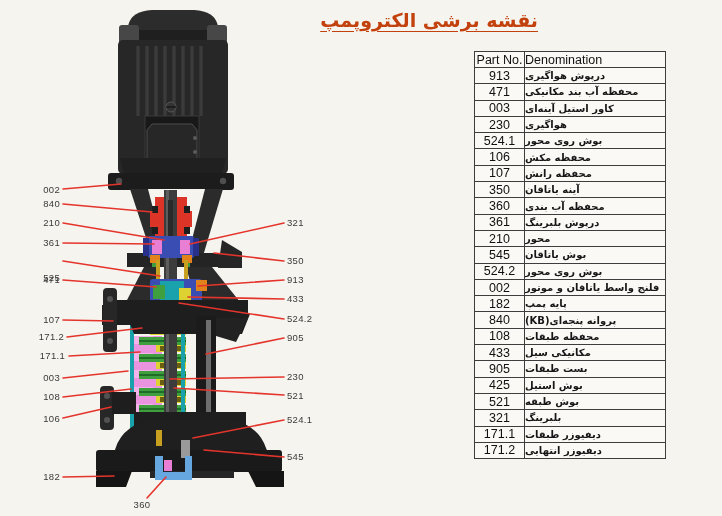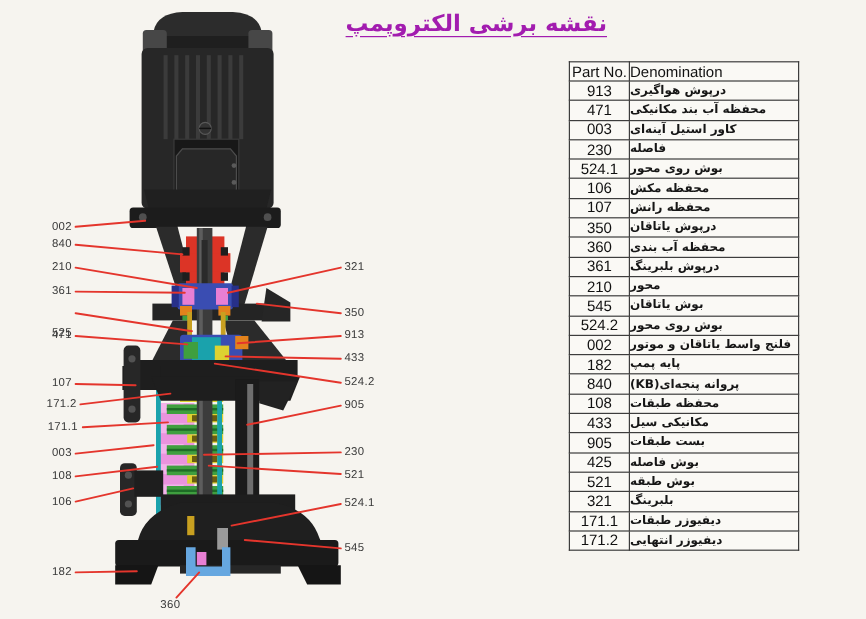--- a/index.html
+++ b/index.html
@@ -1,20 +1,20 @@
 <!DOCTYPE html>
 <html lang="fa"><head>
 <meta charset="utf-8">
 <style>
   html,body{margin:0;padding:0;}
   body{width:722px;height:516px;overflow:hidden;background:#e9e7e2;}
   .page{position:relative;width:722px;height:516px;background:#f6f4ef;font-family:"Liberation Sans",sans-serif;}
   
-  .title{position:absolute;top:9px;left:288px;width:250px;text-align:left;direction:rtl;
-         font-family:"DejaVu Sans",sans-serif;font-weight:bold;font-size:19px;color:#a21caf;
+  .title{position:absolute;top:9px;left:288px;width:250px;text-align:right;direction:rtl;
+         font-family:"DejaVu Sans",sans-serif;font-weight:bold;font-size:19px;color:#c2410c;
          text-decoration:underline;text-underline-offset:4px;}
   
   .parts{position:absolute;left:474px;top:51px;border-collapse:collapse;table-layout:fixed;background:#faf9f5;padding-left:36px;}
   .parts th,.parts td{border:1px solid #3d3d3d;padding:0;margin:0;overflow:hidden;white-space:nowrap;}
   .parts th{height:15px;font-size:12.5px;font-weight:400;color:#111;text-align:center;}
   .c-part{width:49px;height:15.3px;text-align:center;font-size:12.5px;color:#101010;}
   .c-name{width:132px;height:15.3px;text-align:left;direction:rtl;padding-right:6px !important;
           font-family:"DejaVu Sans",sans-serif;font-size:10px;font-weight:700;color:#161616;}
   
   .diagram{position:absolute;left:0;top:0;width:460px;height:516px;}
@@ -267,37 +267,37 @@
         <tr>
           <td class="c-part">471</td>
           <td class="c-name">محفظه آب بند مکانیکی</td>
         </tr>
         <tr>
           <td class="c-part">003</td>
           <td class="c-name">کاور استیل آینه‌ای</td>
         </tr>
         <tr>
           <td class="c-part">230</td>
-          <td class="c-name">فاصله</td>
+          <td class="c-name">هواگیری</td>
         </tr>
         <tr>
           <td class="c-part">524.1</td>
           <td class="c-name">بوش روی محور</td>
         </tr>
         <tr>
           <td class="c-part">106</td>
           <td class="c-name">محفظه مکش</td>
         </tr>
         <tr>
           <td class="c-part">107</td>
           <td class="c-name">محفظه رانش</td>
         </tr>
         <tr>
           <td class="c-part">350</td>
-          <td class="c-name">درپوش یاتاقان</td>
+          <td class="c-name">آینه یاتاقان</td>
         </tr>
         <tr>
           <td class="c-part">360</td>
           <td class="c-name">محفظه آب بندی</td>
         </tr>
         <tr>
           <td class="c-part">361</td>
           <td class="c-name">درپوش بلبرینگ</td>
         </tr>
         <tr>
@@ -331,21 +331,21 @@
         <tr>
           <td class="c-part">433</td>
           <td class="c-name">مکانیکی سیل</td>
         </tr>
         <tr>
           <td class="c-part">905</td>
           <td class="c-name">بست طبقات</td>
         </tr>
         <tr>
           <td class="c-part">425</td>
-          <td class="c-name">بوش فاصله</td>
+          <td class="c-name">بوش استیل</td>
         </tr>
         <tr>
           <td class="c-part">521</td>
           <td class="c-name">بوش طبقه</td>
         </tr>
         <tr>
           <td class="c-part">321</td>
           <td class="c-name">بلبرینگ</td>
         </tr>
         <tr>

